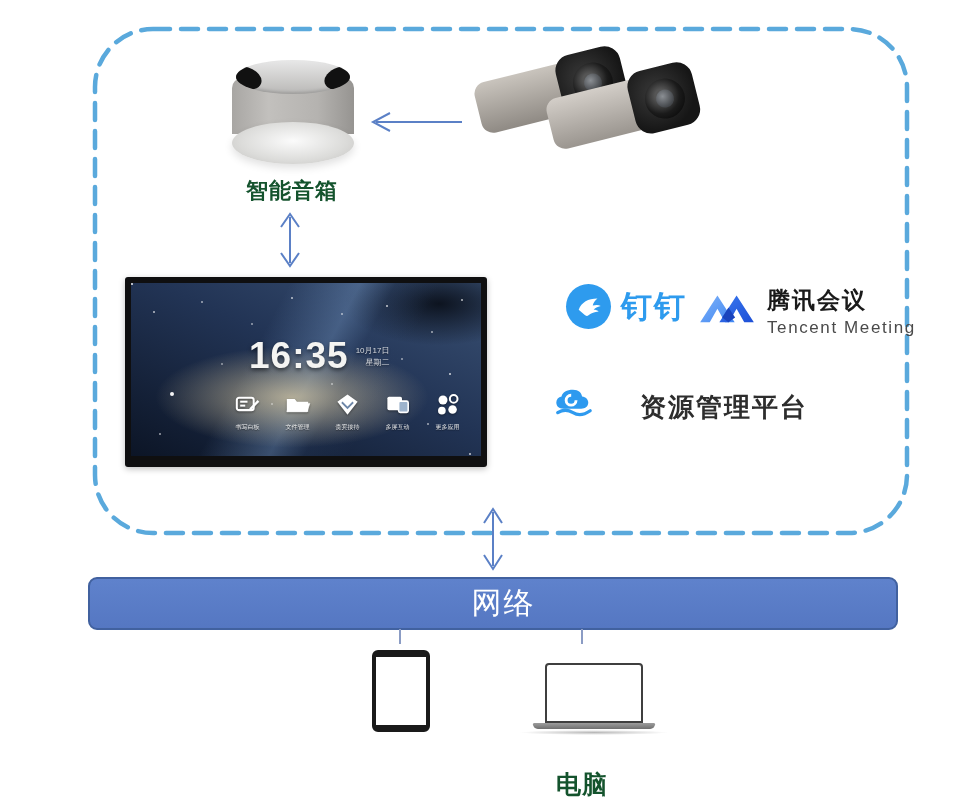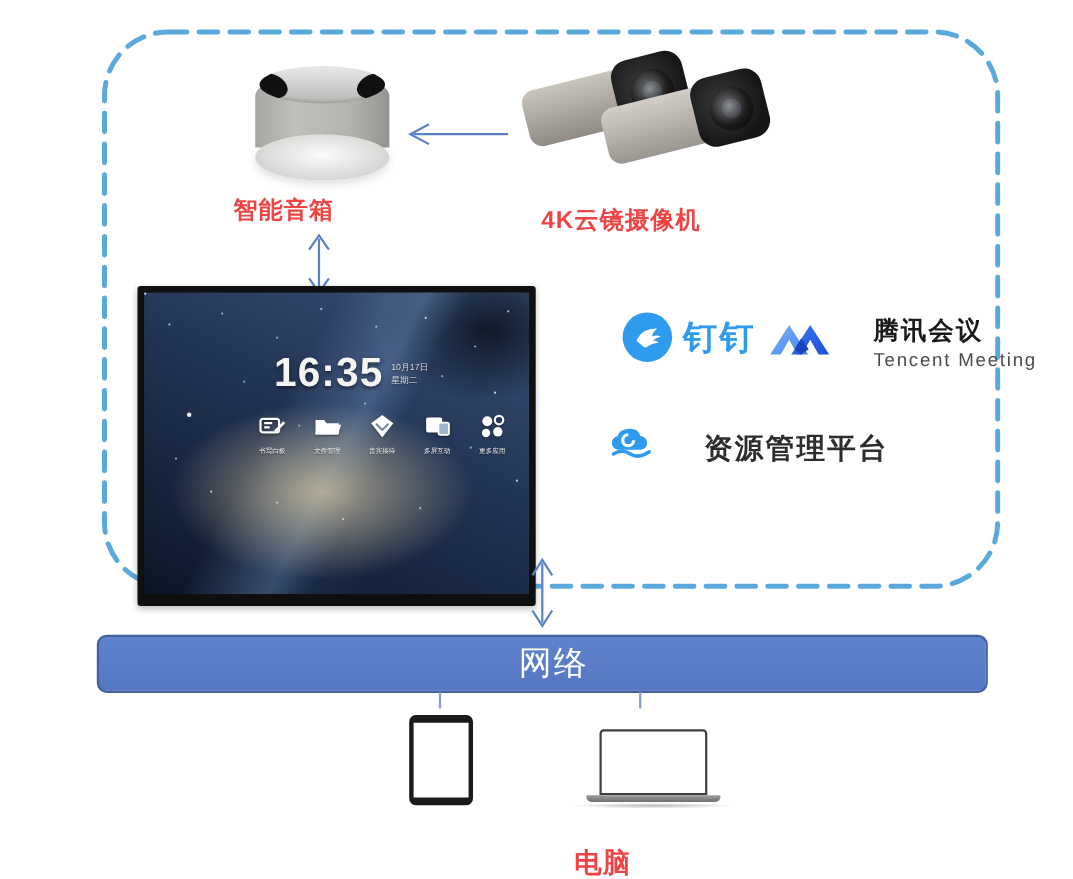--- a/index.html
+++ b/index.html
@@ -3,21 +3,21 @@
 <meta charset="utf-8">
 <style>
   html,body{margin:0;padding:0;background:#fff;font-family:"Liberation Sans","DejaVu Sans",sans-serif;}
   .stage{position:relative;width:975px;height:799px;margin:0 auto;background:#fff;overflow:hidden;}
   .abs{position:absolute;}
 
   
   .room-border{left:91px;top:25px;width:820px;height:512px;pointer-events:none;}
 
   
-  .dev-label{font-size:22px;font-weight:bold;color:#ef4444;text-align:left;letter-spacing:1px;}
+  .dev-label{font-size:22px;font-weight:bold;color:#14532d;text-align:center;letter-spacing:1px;}
   .plat-label{font-size:26px;font-weight:bold;color:#2d2d2d;letter-spacing:2px;}
 
   
   .speaker{left:228px;top:60px;width:130px;height:106px;}
   .spk-top{position:absolute;left:8px;top:0;width:114px;height:34px;border-radius:50%;
     background:linear-gradient(#e8e8e8,#b9b8b6);overflow:hidden;box-shadow:inset 0 -2px 3px rgba(0,0,0,.15);}
   .spk-cut{position:absolute;width:34px;height:22px;background:#111;border-radius:50%;top:7px;}
   .spk-cut.l{left:-8px;transform:rotate(18deg);}
   .spk-cut.r{right:-8px;transform:rotate(-18deg);}
   .spk-body{position:absolute;left:4px;top:18px;width:122px;height:56px;
@@ -36,53 +36,53 @@
     background:linear-gradient(#c9c4bd,#8f8a84);}
   .cam.front .cam-body{background:linear-gradient(#d3cec8,#9a958f);}
   .cam-hood{position:absolute;right:0;top:0;width:66px;height:64px;border-radius:16px;
     background:radial-gradient(circle at 40% 40%,#3a3a3a,#161616 70%);}
   .cam-lens{position:absolute;right:12px;top:13px;width:40px;height:40px;border-radius:50%;
     background:radial-gradient(circle at 42% 40%,#555 18%,#1b1b1b 55%,#000);}
   .cam-lens::after{content:"";position:absolute;left:11px;top:11px;width:18px;height:18px;border-radius:50%;
     background:radial-gradient(circle at 40% 35%,#8b8f94,#44474b 70%);}
 
   
-  .display{left:125px;top:260px;width:362px;height:291px;background:#0f0f10;border-radius:3px;
+  .display{left:125px;top:277px;width:362px;height:190px;background:#0f0f10;border-radius:3px;
     padding:6px 6px 11px 6px;box-sizing:border-box;box-shadow:0 2px 6px rgba(0,0,0,.25);}
   .screen{position:relative;width:100%;height:100%;overflow:hidden;
     background:
       radial-gradient(ellipse 60% 45% at 46% 66%, rgba(233,214,168,.68), rgba(233,214,168,0) 65%),
       linear-gradient(118deg, rgba(10,18,34,0) 36%, rgba(110,143,186,.42) 52%, rgba(42,62,96,.30) 60%, rgba(10,18,34,0) 70%),
       radial-gradient(ellipse 45% 40% at 88% 12%, rgba(6,10,18,.85), rgba(6,10,18,0) 60%),
       linear-gradient(205deg,#3a5174 0%,#223455 45%,#0c1526 100%);}
   .stars{position:absolute;left:0;top:0;width:2px;height:2px;border-radius:50%;background:rgba(255,255,255,.9);
     box-shadow:40px 110px 0 1px rgba(255,255,255,.95),22px 28px 0 0 rgba(255,255,255,.7),
       70px 18px 0 0 rgba(255,255,255,.6),120px 40px 0 0 rgba(255,255,255,.55),160px 14px 0 0 rgba(255,255,255,.7),
       210px 30px 0 0 rgba(255,255,255,.6),255px 22px 0 0 rgba(255,255,255,.75),300px 48px 0 0 rgba(255,255,255,.6),
       330px 16px 0 0 rgba(255,255,255,.7),318px 90px 0 0 rgba(255,255,255,.8),296px 140px 0 0 rgba(255,255,255,.6),
       338px 170px 0 0 rgba(255,255,255,.75),250px 195px 0 0 rgba(255,255,255,.6),180px 205px 0 0 rgba(255,255,255,.65),
       120px 190px 0 0 rgba(255,255,255,.6),60px 180px 0 0 rgba(255,255,255,.7),28px 150px 0 0 rgba(255,255,255,.6),
       90px 80px 0 0 rgba(255,255,255,.5),140px 120px 0 0 rgba(255,255,255,.45),200px 100px 0 0 rgba(255,255,255,.5),
       270px 75px 0 0 rgba(255,255,255,.55),350px 120px 0 0 rgba(255,255,255,.5);}
   .clock{position:absolute;left:118px;top:52px;display:flex;align-items:center;gap:7px;}
   .time{font-size:37px;font-weight:bold;color:#f4f4f2;text-shadow:0 2px 4px rgba(0,0,0,.55);letter-spacing:1px;}
   .date{display:flex;flex-direction:column;gap:1px;}
-  .date span{font-size:8px;color:rgba(255,255,255,.8);text-shadow:0 1px 2px rgba(0,0,0,.5);}
+  .date span{font-size:8px;color:rgba(255,255,255,.8);text-shadow:0 1px 2px rgba(0,0,0,.5);text-align:right;}
   .apps{position:absolute;left:100px;top:108px;display:flex;gap:17px;}
   .app{display:flex;flex-direction:column;align-items:center;gap:5px;width:33px;}
   .app-icn{width:27px;height:27px;display:flex;align-items:center;justify-content:center;}
   .app-icn svg{filter:drop-shadow(0 1px 1px rgba(0,0,0,.4));}
   .app-lbl{font-size:6px;color:rgba(255,255,255,.92);white-space:nowrap;text-shadow:0 1px 1px rgba(0,0,0,.5);}
 
   
   .dingtalk{left:566px;top:284px;display:flex;align-items:center;gap:10px;}
   .dd-circle{width:45px;height:45px;border-radius:50%;background:#2e9bee;display:flex;align-items:center;justify-content:center;}
   .dd-name{font-size:31px;font-weight:bold;color:#2e9bee;letter-spacing:2px;}
   .tencent{left:696px;top:282px;display:flex;align-items:flex-start;gap:9px;}
-  .tm-text{display:flex;flex-direction:column;gap:2px;padding-top:3px;margin-left:27px;}
+  .tm-text{display:flex;flex-direction:column;gap:2px;padding-top:3px;}
   .tm-cn{font-size:23px;font-weight:bold;color:#1a1a1a;letter-spacing:2px;}
   .tm-en{font-size:17px;color:#4a4a4a;letter-spacing:1.6px;}
 
   
   .plat{display:flex;align-items:center;gap:46px;}
   .plat1{left:552px;top:384px;}
   .plat2{left:552px;top:437px;}
 
   
   .netbar{left:88px;top:577px;width:810px;height:53px;background:linear-gradient(#5f82cc,#5577c2);
@@ -136,21 +136,20 @@
       <div class="cam-body"></div>
         <div class="cam-hood"></div>
         <div class="cam-lens"></div>
     </div>
     <div class="cam front">
       <div class="cam-body"></div>
         <div class="cam-hood"></div>
         <div class="cam-lens"></div>
     </div>
   </div>
-  <div class="abs dev-label lbl-camera">4K云镜摄像机</div>
 
   <svg class="abs" style="left:276px;top:210px;" width="28" height="60">
     <line x1="14" y1="7" x2="14" y2="53" stroke="#5b80c6" stroke-width="2"></line>
     <polyline points="5,17 14,4 23,17" fill="none" stroke="#5b80c6" stroke-width="2"></polyline>
     <polyline points="5,43 14,56 23,43" fill="none" stroke="#5b80c6" stroke-width="2"></polyline>
   </svg>
 
   <div class="abs display">
     <div class="screen">
       <div class="stars"></div>

